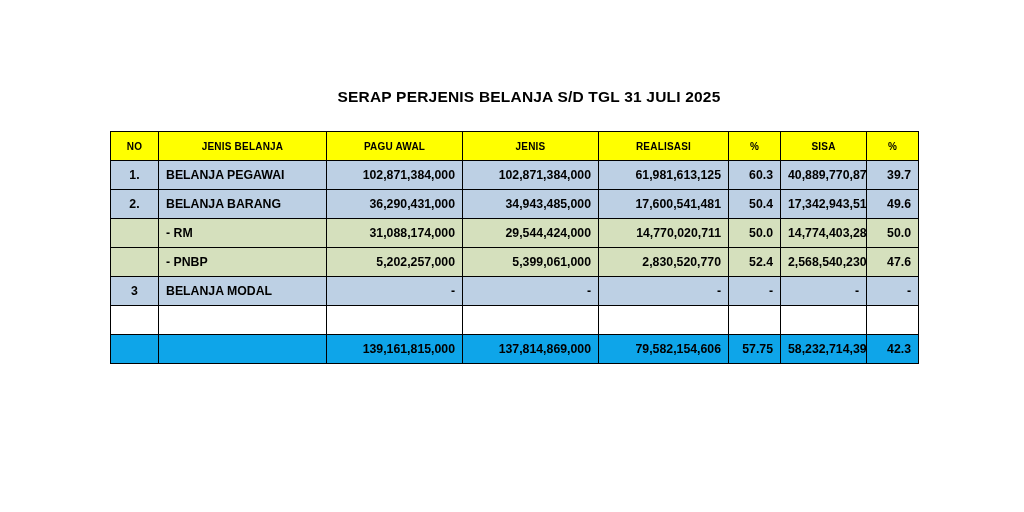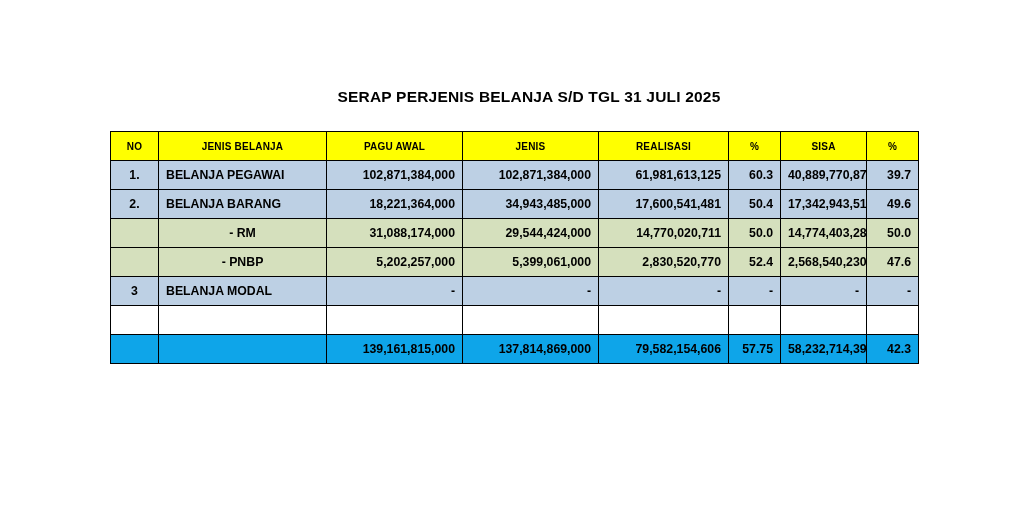--- a/index.html
+++ b/index.html
@@ -68,21 +68,21 @@
   col.c-pct2    { width: 52px; }
 
   .row-blue td   { background: #bdd0e4; }
   .row-green td  { background: #d5e0bd; }
   .row-empty td  { background: #ffffff; }
   .row-total td  { background: #0ea5e9; }
 
   .t-center { text-align: center; }
   .t-left   { text-align: left; margin-top: 8px; }
   .t-right  { text-align: right; }
-  .indent   { padding-left: 14px; text-align: center; }
+  .indent   { padding-left: 14px; }
 </style>
 </head>
 <body>
 
 <div class="page">
 
   <div class="title">SERAP PERJENIS BELANJA S/D TGL 31 JULI 2025</div>
 
   <div class="table-wrap">
     <table class="serap">
@@ -117,21 +117,21 @@
           <td class="t-right">102,871,384,000</td>
           <td class="t-right">61,981,613,125</td>
           <td class="t-right">60.3</td>
           <td class="t-right">40,889,770,875</td>
           <td class="t-right">39.7</td>
         </tr>
 
         <tr class="row-blue">
           <td class="t-center">2.</td>
           <td class="t-left">BELANJA BARANG</td>
-          <td class="t-right">18,221,364,000</td>
+          <td class="t-right">36,290,431,000</td>
           <td class="t-right">34,943,485,000</td>
           <td class="t-right">17,600,541,481</td>
           <td class="t-right">50.4</td>
           <td class="t-right">17,342,943,519</td>
           <td class="t-right">49.6</td>
         </tr>
 
         <tr class="row-green">
           <td class="t-center"></td>
           <td class="t-left indent">- RM</td>

